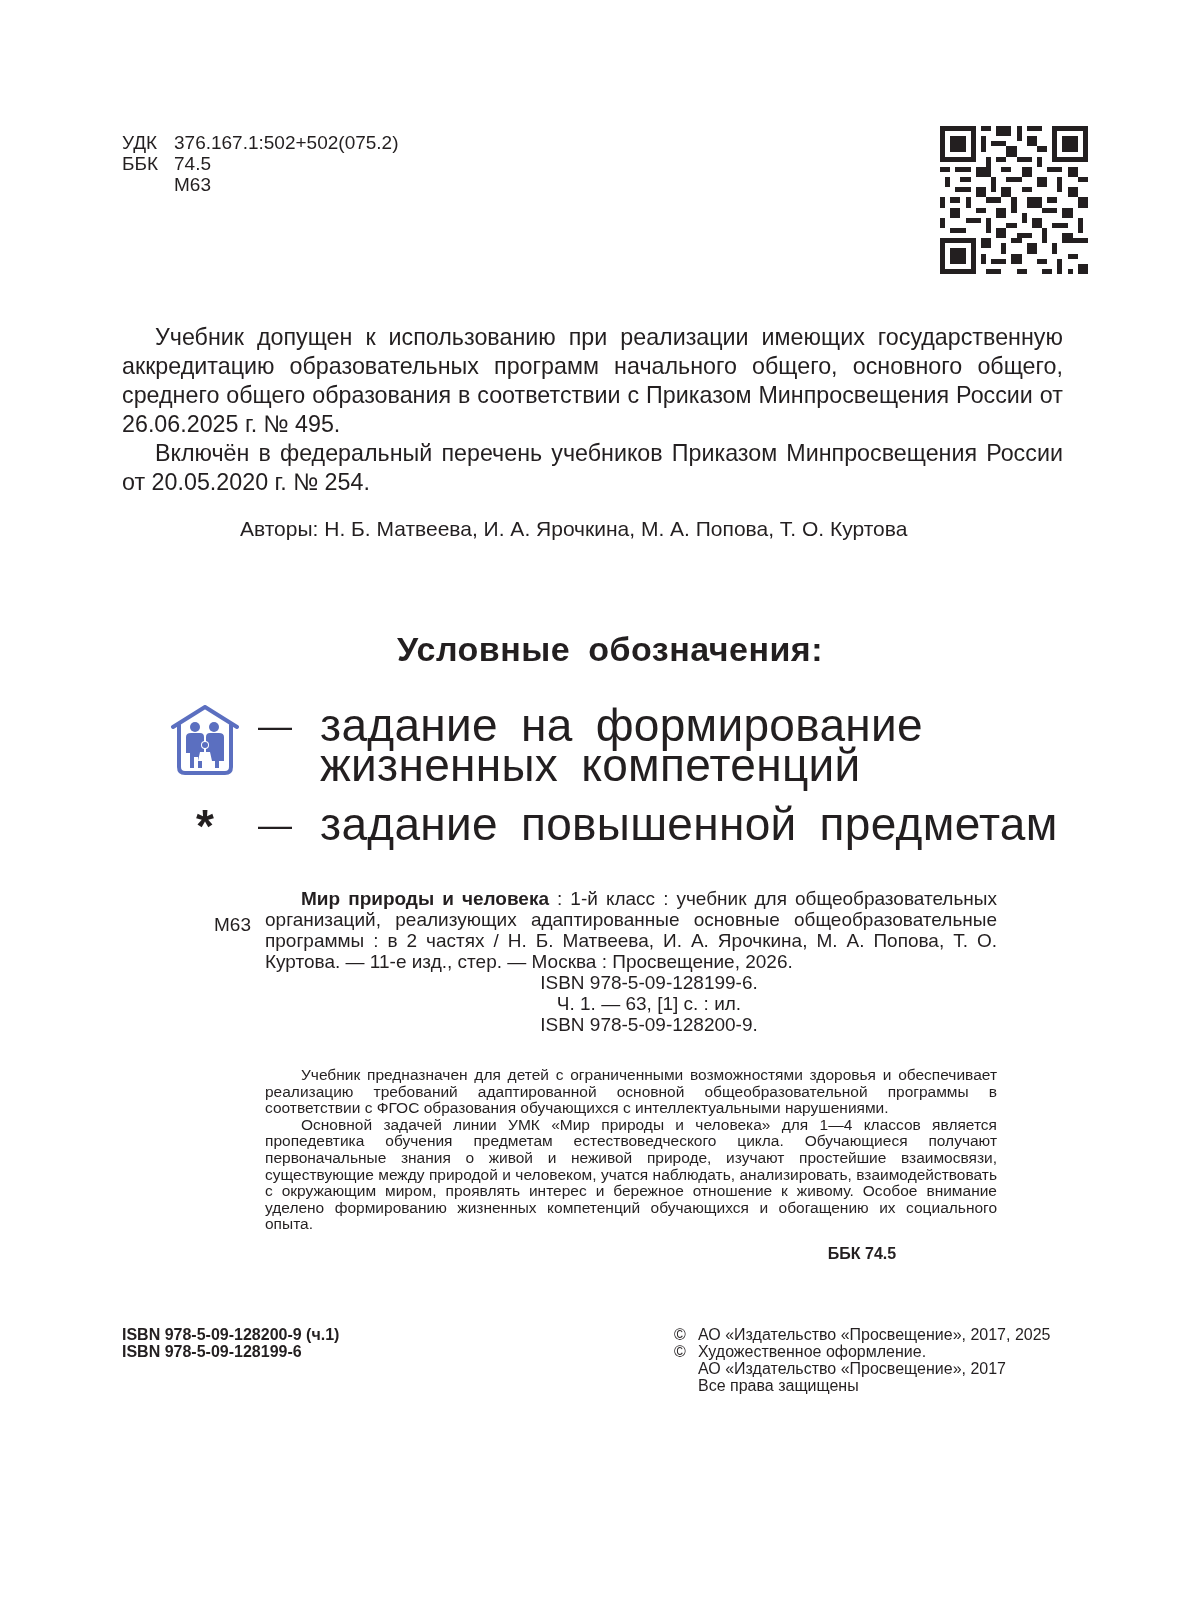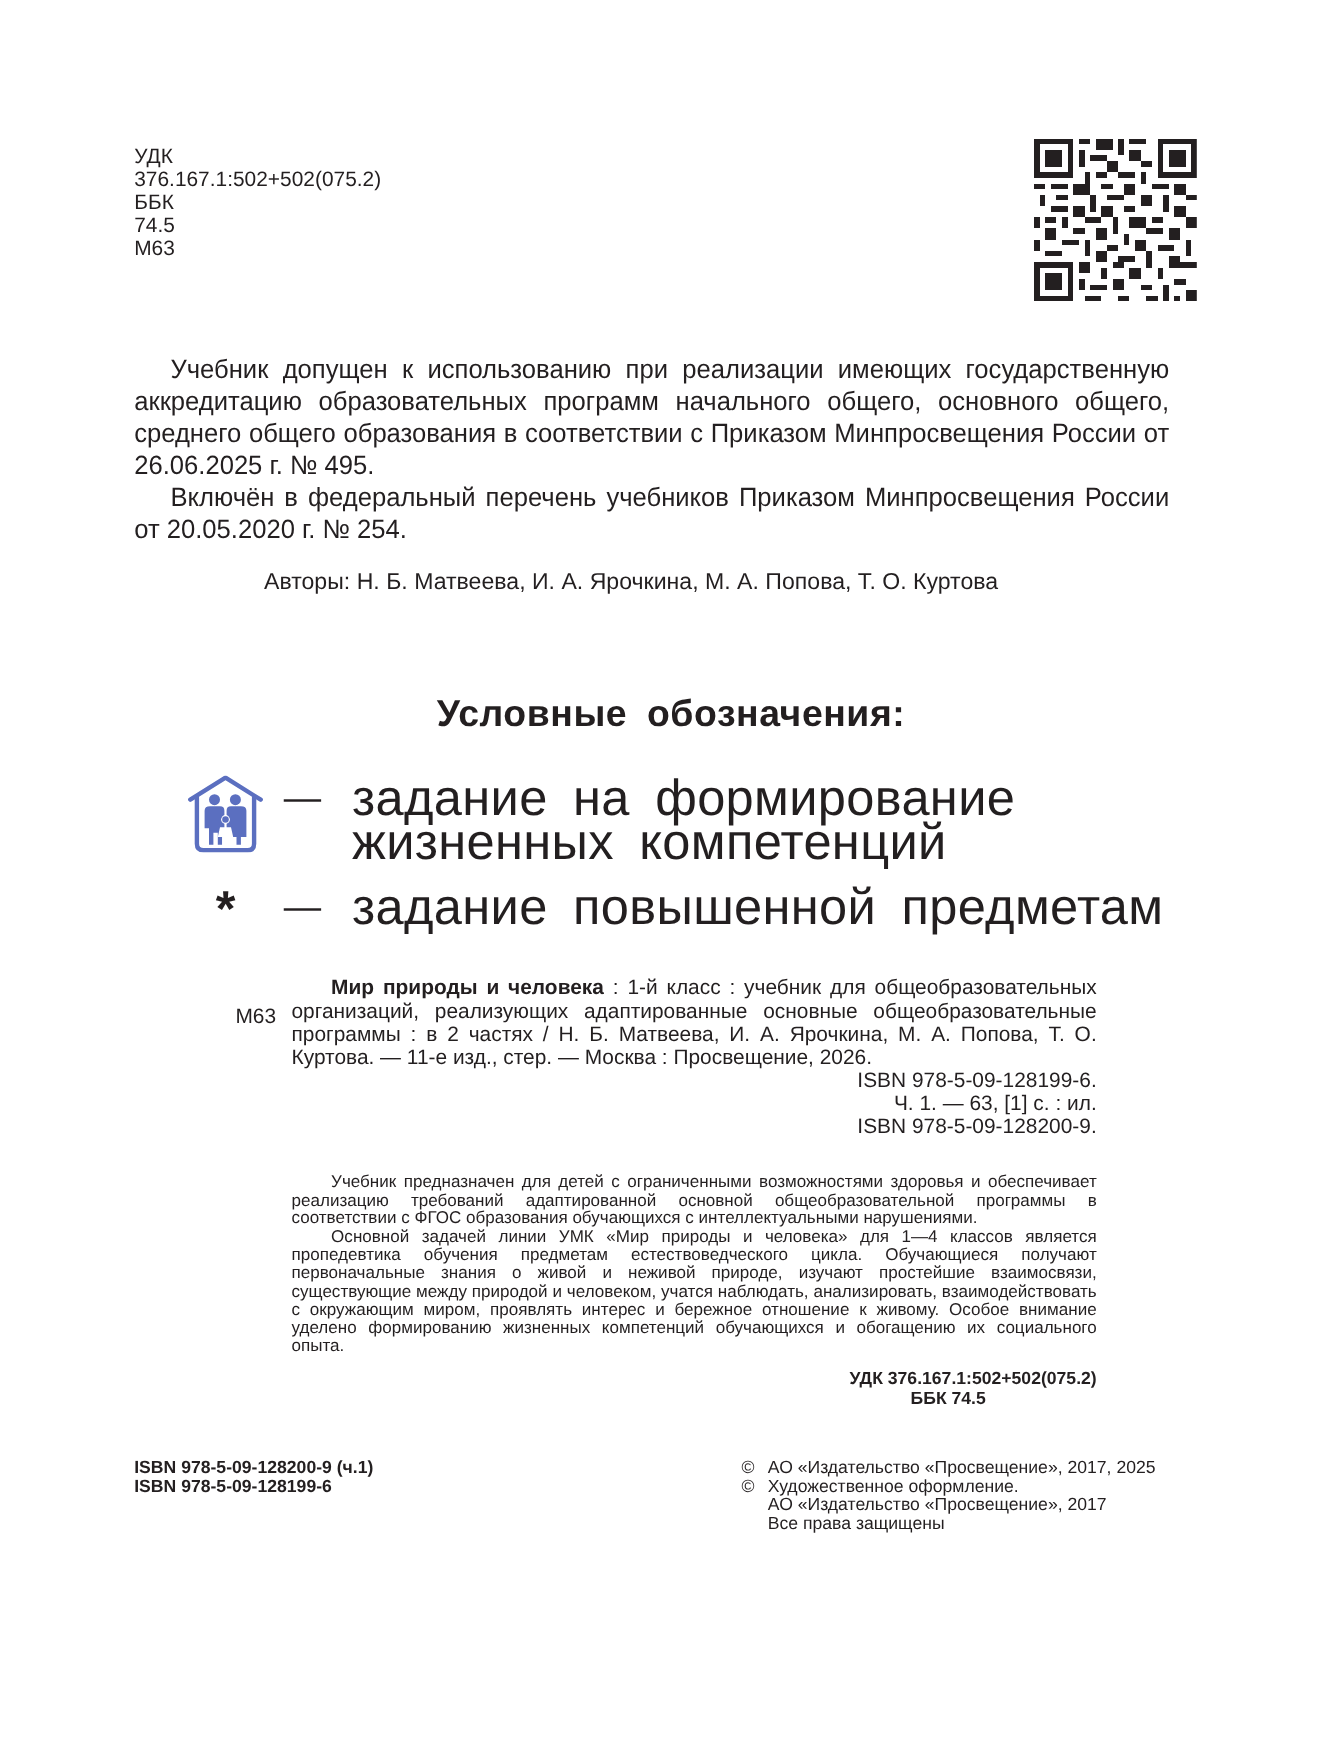--- a/index.html
+++ b/index.html
@@ -5,21 +5,21 @@
     html, body { margin: 0; padding: 0; background: #ffffff; }
     body {
       width: 1200px; height: 1604px; position: relative; overflow: hidden;
       color: #231f20;
       font-family: "Liberation Sans", "DejaVu Sans", sans-serif;
     }
     .abs { position: absolute; }
 
     
     .codes { left: 122px; top: 132px; font-size: 19px; line-height: 21px; }
-    .codes .row { display: flex; flex-direction: column; }
+    .codes .row { display: flex; }
     .codes .lbl { width: 52px; }
 
     
     .qr { left: 940px; top: 126px; width: 148px; height: 148px; }
 
     
     .approval {
       left: 122px; top: 322px; width: 970px;
       font-family: "Liberation Sans", sans-serif;
       font-size: 24px; line-height: 29px; text-align: justify;
@@ -46,21 +46,21 @@
     .asterisk { font-size: 46px; font-weight: bold; line-height: 40px; margin-top: 2px; }
 
     
     .card-code { left: 214px; top: 914px; font-size: 19px; }
     .card {
       left: 265px; top: 888px; width: 732px;
       font-size: 19px; line-height: 21px; text-align: justify;
     }
     .card p { margin: 0; }
     .card .indent { text-indent: 36px; }
-    .card .isbn-line { padding-left: 36px; text-align: right; }
+    .card .isbn-line { padding-left: 36px; text-align: center; }
     .card .small {
       font-size: 15.5px; line-height: 16.6px; text-align: justify; margin-top: 32px;
     }
     .card .small p { text-indent: 36px; }
     .card .udk-right {
       text-align: right; font-weight: bold; font-size: 16px; line-height: 18px; margin-top: 12px;
     }
     .card .udk-right div:last-child { text-align: center; padding-left: 462px; }
 
     
@@ -226,21 +226,20 @@
 <div class="abs card">
   <p class="indent"><b>Мир природы и человека</b><span> : 1-й класс : учебник для общеобразовательных организаций, реализующих адаптированные основные общеобразовательные программы : в 2 частях / Н. Б. Матвеева, И. А. Ярочкина, М. А. Попова, Т. О. Куртова. — 11-е изд., стер. — Москва : Просвещение, 2026.</span></p>
   <p class="isbn-line">ISBN 978-5-09-128199-6.</p>
   <p class="isbn-line">Ч. 1. — 63, [1] с. : ил.</p>
   <p class="isbn-line">ISBN 978-5-09-128200-9.</p>
   <div class="small">
     <p>Учебник предназначен для детей с ограниченными возможностями здоровья и обеспечивает реализацию требований адаптированной основной общеобразовательной программы в соответствии с ФГОС образования обучающихся с интеллектуальными нарушениями.</p>
     <p>Основной задачей линии УМК «Мир природы и человека» для 1—4 классов является пропедевтика обучения предметам естествоведческого цикла. Обучающиеся получают первоначальные знания о живой и неживой природе, изучают простейшие взаимосвязи, существующие между природой и человеком, учатся наблюдать, анализировать, взаимодействовать с окружающим миром, проявлять интерес и бережное отношение к живому. Особое внимание уделено формированию жизненных компетенций обучающихся и обогащению их социального опыта.</p>
   </div>
   <div class="udk-right">
-    <div>УДК 376.167.1:502+502(075.2)</div>
     <div>ББК 74.5</div>
   </div>
 </div>
 
 <div class="abs isbns">
   <div>ISBN 978-5-09-128200-9 (ч.1)</div>
   <div>ISBN 978-5-09-128199-6</div>
 </div>
 
 <div class="abs copyright">

